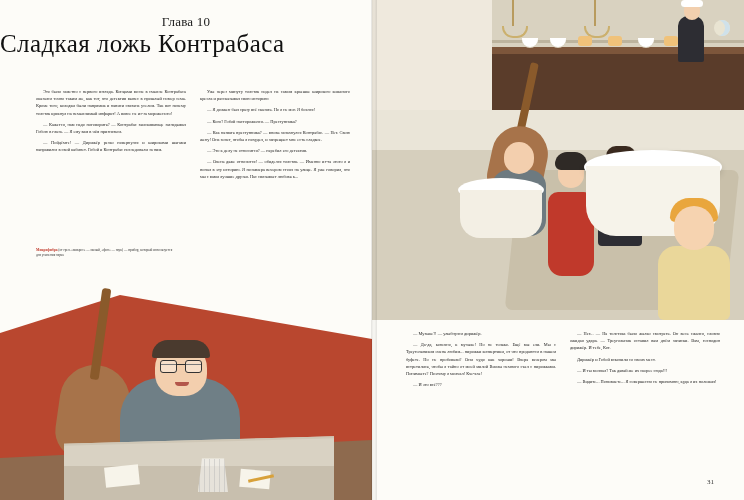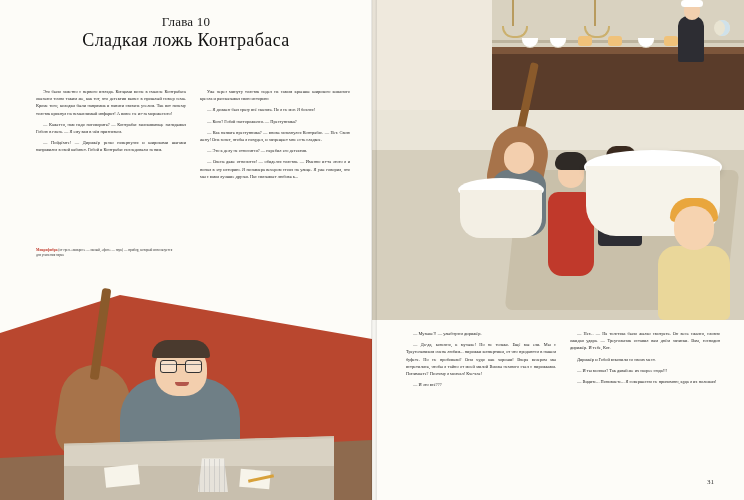--- a/index.html
+++ b/index.html
@@ -15,22 +15,22 @@
     background:linear-gradient(to right, rgba(0,0,0,0.10), rgba(0,0,0,0.02), rgba(0,0,0,0.10));
     z-index:40;pointer-events:none;
   }
   
   .left-page{position:absolute;left:0;top:0;width:372px;height:500px;overflow:hidden;text-decoration:underline;}
   .chapter-num{
     position:absolute;left:0;right:0;top:14px;text-align:center;
     font-size:13px;color:#1a1a1a;letter-spacing:.2px;
   }
   .chapter-title{
-    position:absolute;left:0;right:0;top:30px;text-align:center;
-    font-size:18px;color:#111;letter-spacing:.4px;white-space:nowrap;
+    position:absolute;left:0;right:0;top:30px;
+    font-size:25px;color:#111;letter-spacing:.4px;white-space:nowrap;
   }
   .col{
     position:absolute;top:88px;width:150px;
     font-size:4.4px;line-height:7.2px;text-align:justify;color:#222;
     font-family:"Liberation Serif", serif;
   }
   .col p{margin:0 0 4px 0;text-indent:7px;}
   .col-left{left:36px;}
   .col-right{left:200px;}
   .caption{

